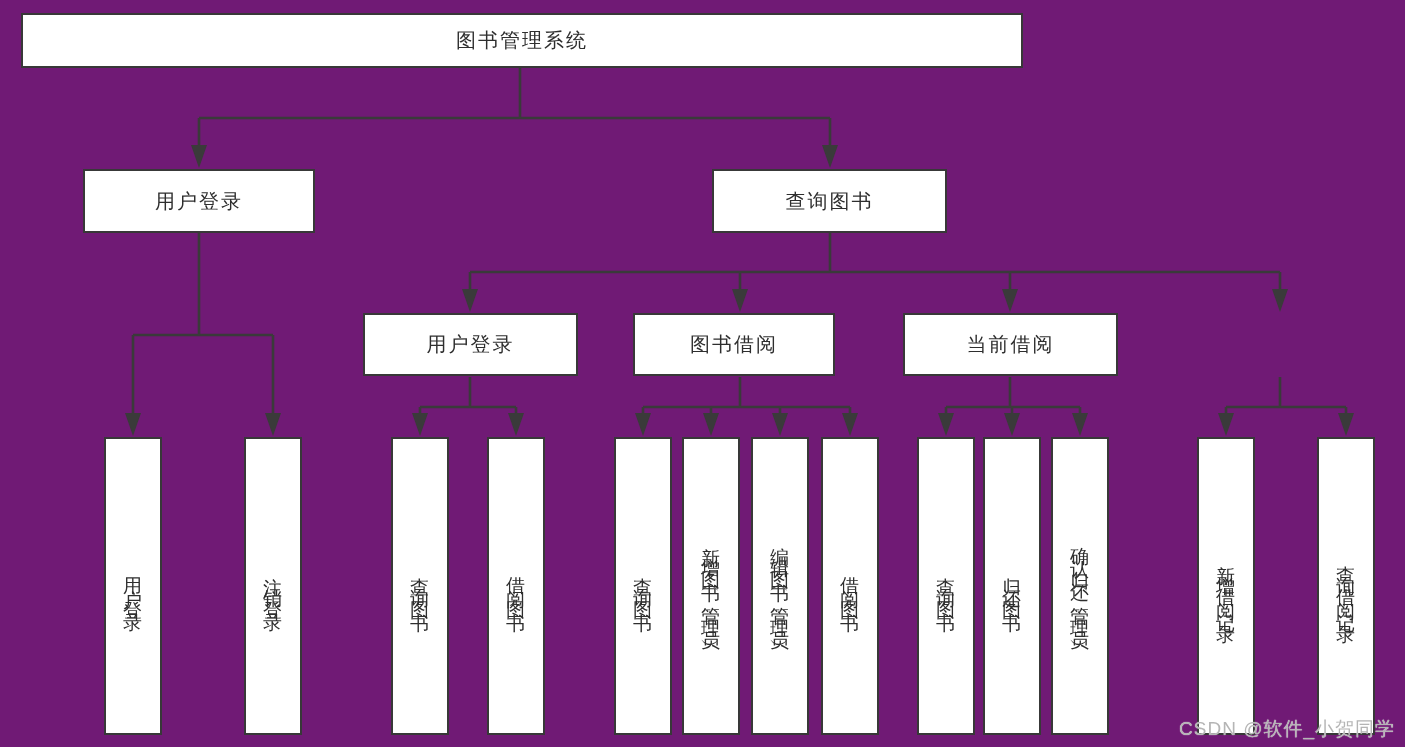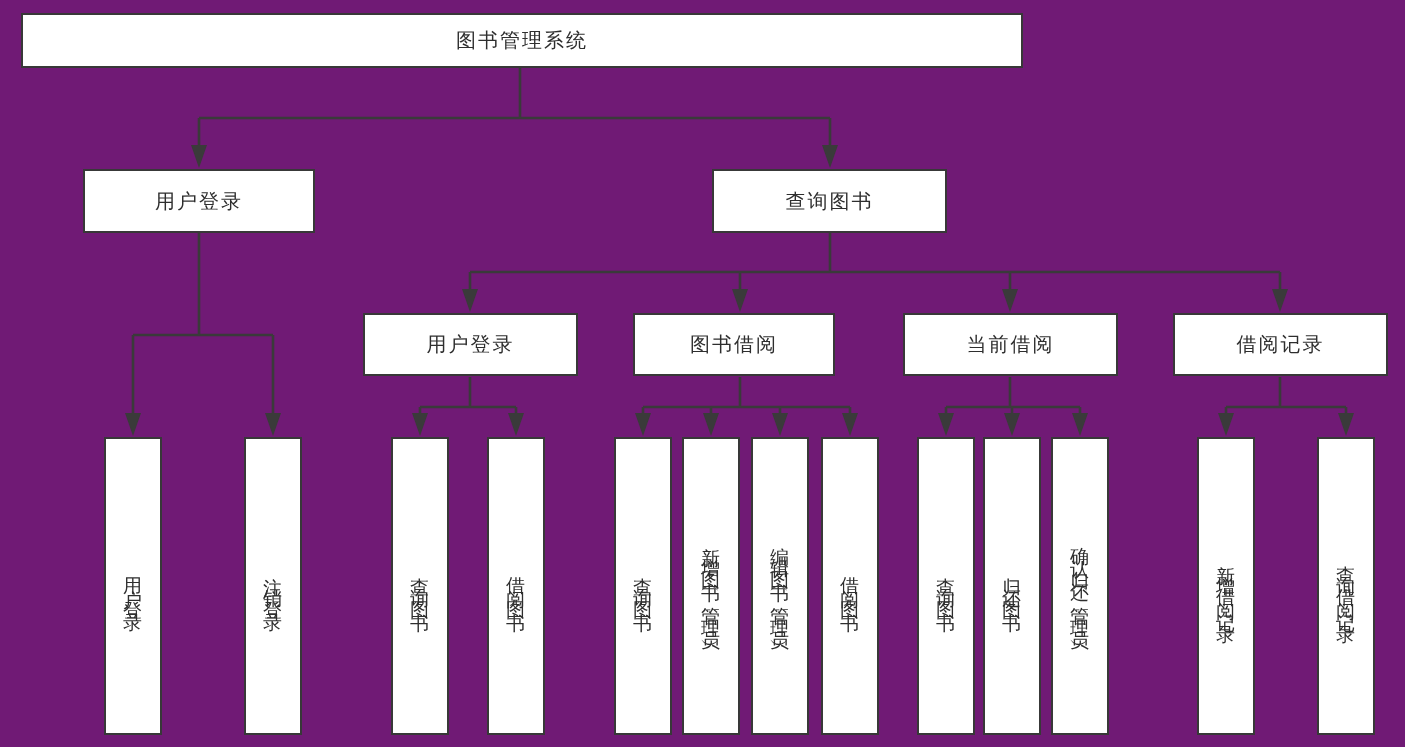--- a/index.html
+++ b/index.html
@@ -100,23 +100,20 @@
 
   <div class="box h" style="left:363px;top:313px;width:215px;height:63px">
     <span class="lbl">用户登录</span>
   </div>
   <div class="box h" style="left:633px;top:313px;width:202px;height:63px">
     <span class="lbl">图书借阅</span>
   </div>
   <div class="box h" style="left:903px;top:313px;width:215px;height:63px">
     <span class="lbl">当前借阅</span>
   </div>
-  <div class="box h" style="left:1173px;top:313px;width:215px;height:63px">
-    <span class="lbl">借阅记录</span>
-  </div>
 
   <div class="box v" style="left:104px;top:437px;width:58px;height:298px">
     <span class="lbl">用户登录</span>
   </div>
   <div class="box v" style="left:244px;top:437px;width:58px;height:298px">
     <span class="lbl">注销登录</span>
   </div>
 
   <div class="box v" style="left:391px;top:437px;width:58px;height:298px">
     <span class="lbl">查询图书</span>
@@ -148,14 +145,15 @@
     <span class="lbl">确认归还（管理员）</span>
   </div>
 
   <div class="box v" style="left:1197px;top:437px;width:58px;height:298px">
     <span class="lbl">新增借阅记录</span>
   </div>
   <div class="box v" style="left:1317px;top:437px;width:58px;height:298px">
     <span class="lbl">查询借阅记录</span>
   </div>
 
+  <div class="watermark">CSDN @软件_小贺同学</div>
 
 </div>
 
 </body></html>

